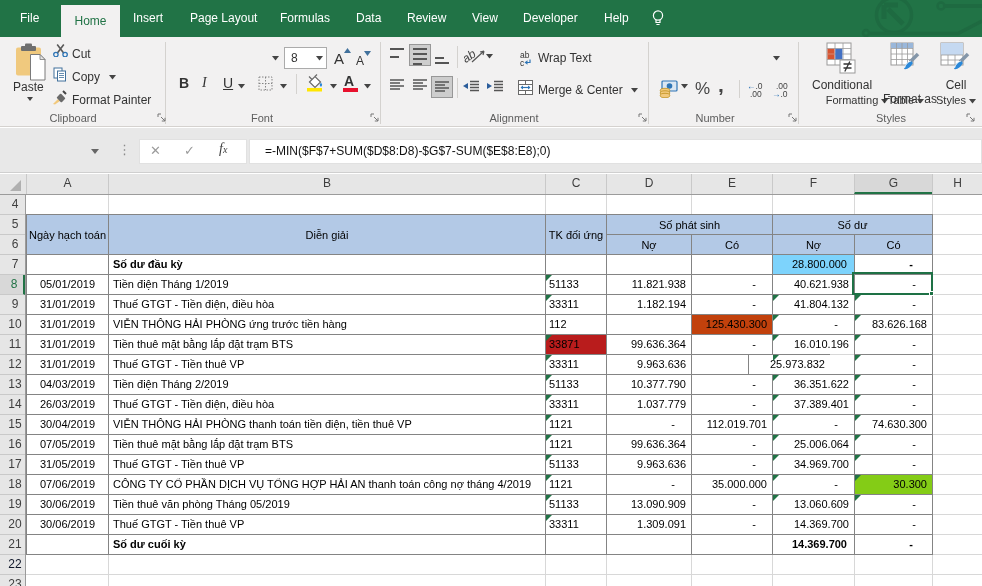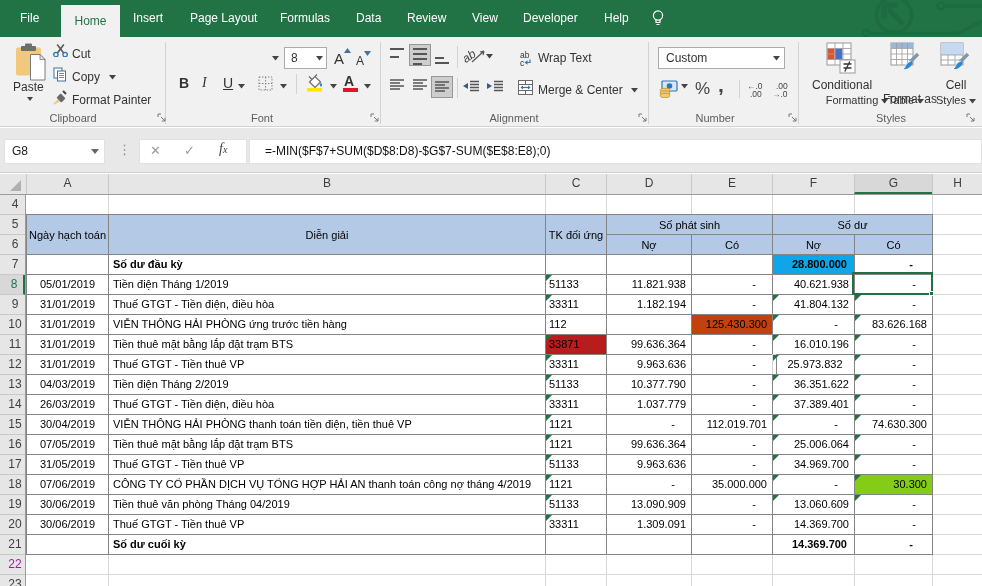--- a/index.html
+++ b/index.html
@@ -228,21 +228,20 @@
 <path d="M3.2 7.5 h8.6" stroke="#2e75b6" stroke-width="1.2"></path>
 <path d="M5 5.5 L2.5 7.5 L5 9.5 z M10 5.5 L12.5 7.5 L10 9.5 z" fill="#2e75b6"></path>
     </svg>
 <div class="abs rlab" style="left:538px;top:46px">Merge &amp; Center</div>
 <div class="abs arr" style="left:631px;top:51px">
       <svg width="7" height="5">
         <path d="M0 0 h7 l-3.5 4.5z" fill="#444"></path>
       </svg>
     </div>
 <div class="glab" style="left:464px">Alignment</div>
-<div class="cbo" style="left:658px;top:10px;width:127px;height:22px;line-height:20px;padding-left:7px">Custom</div>
 <div class="abs arr" style="left:773px;top:19px">
       <svg width="7" height="5">
         <path d="M0 0 h7 l-3.5 4.5z" fill="#444"></path>
       </svg>
     </div>
 <svg class="abs" style="left:659px;top:43px" width="19" height="18" viewBox="0 0 19 18">
 <rect x="3" y="1" width="15" height="10" rx="1" fill="#dae6f2" stroke="#2e75b6" stroke-width="1.2"></rect>
 <circle cx="10.5" cy="6" r="2.8" fill="#2e75b6"></circle>
 <ellipse cx="6" cy="10.5" rx="4.8" ry="2.2" fill="#f2c97d" stroke="#b8860b" stroke-width=".7"></ellipse>
 <ellipse cx="6" cy="13" rx="4.8" ry="2.2" fill="#f2c97d" stroke="#b8860b" stroke-width=".7"></ellipse>
@@ -327,21 +326,20 @@
         <path d="M1 1 v3 M1 1 h3 M4 4 l4 4 M8 8 v-3.2 M8 8 h-3.2"></path>
       </g>
     </svg>
 <svg class="abs" style="left:966px;top:76px" width="10" height="10" viewBox="0 0 10 10">
 <g stroke="#777" fill="none">
         <path d="M1 1 v3 M1 1 h3 M4 4 l4 4 M8 8 v-3.2 M8 8 h-3.2"></path>
       </g>
     </svg>
 </div>
 <div class="abs" style="left:0;top:128px;width:982px;height:45px;background:#e8e8e8;border-bottom:1px solid #cfcfcf">
-<div class="abs" style="left:4px;top:11px;width:101px;height:25px;background:#fff;border:1px solid #e1e1e1;font-size:12px;color:#222;line-height:23px;padding-left:7px">G8</div>
 <div class="abs arr" style="left:91px;top:21px">
       <svg width="8" height="5">
         <path d="M0 0 h8 l-4 5z" fill="#666"></path>
       </svg>
     </div>
 <div class="abs" style="left:118px;top:14px;color:#8a8a8a;font-size:13px;letter-spacing:0">⋮</div>
 <div class="abs" style="left:139px;top:11px;width:108px;height:25px;background:#fff;border:1px solid #e1e1e1"></div>
 <div class="abs" style="left:150px;top:15px;font-size:13px;color:#9b9b9b">✕</div>
 <div class="abs" style="left:184px;top:15px;font-size:13px;color:#9b9b9b">✓</div>
 <div class="abs" style="left:219px;top:13px;font-size:14px;color:#3f3f3f;font-family:'Liberation Serif',serif;font-style:italic">f<span style="font-size:10px">x</span></div>
@@ -380,38 +378,38 @@
 <div class="abs" style="left:0;top:160px;width:25px;height:20px;border-bottom:1px solid #c9c9c9;color:#3f3f3f;font-size:12px;text-align:center;text-indent:5px;line-height:19px">12</div>
 <div class="abs" style="left:0;top:180px;width:25px;height:20px;border-bottom:1px solid #c9c9c9;color:#3f3f3f;font-size:12px;text-align:center;text-indent:5px;line-height:19px">13</div>
 <div class="abs" style="left:0;top:200px;width:25px;height:20px;border-bottom:1px solid #c9c9c9;color:#3f3f3f;font-size:12px;text-align:center;text-indent:5px;line-height:19px">14</div>
 <div class="abs" style="left:0;top:220px;width:25px;height:20px;border-bottom:1px solid #c9c9c9;color:#3f3f3f;font-size:12px;text-align:center;text-indent:5px;line-height:19px">15</div>
 <div class="abs" style="left:0;top:240px;width:25px;height:20px;border-bottom:1px solid #c9c9c9;color:#3f3f3f;font-size:12px;text-align:center;text-indent:5px;line-height:19px">16</div>
 <div class="abs" style="left:0;top:260px;width:25px;height:20px;border-bottom:1px solid #c9c9c9;color:#3f3f3f;font-size:12px;text-align:center;text-indent:5px;line-height:19px">17</div>
 <div class="abs" style="left:0;top:280px;width:25px;height:20px;border-bottom:1px solid #c9c9c9;color:#3f3f3f;font-size:12px;text-align:center;text-indent:5px;line-height:19px">18</div>
 <div class="abs" style="left:0;top:300px;width:25px;height:20px;border-bottom:1px solid #c9c9c9;color:#3f3f3f;font-size:12px;text-align:center;text-indent:5px;line-height:19px">19</div>
 <div class="abs" style="left:0;top:320px;width:25px;height:20px;border-bottom:1px solid #c9c9c9;color:#3f3f3f;font-size:12px;text-align:center;text-indent:5px;line-height:19px">20</div>
 <div class="abs" style="left:0;top:340px;width:25px;height:20px;border-bottom:1px solid #c9c9c9;color:#3f3f3f;font-size:12px;text-align:center;text-indent:5px;line-height:19px">21</div>
-<div class="abs" style="left:0;top:360px;width:25px;height:20px;border-bottom:1px solid #c9c9c9;color:#a21caf;font-size:12px;text-align:center;text-indent:5px;line-height:19px">22</div>
+<div class="abs" style="left:0;top:360px;width:25px;height:20px;border-bottom:1px solid #c9c9c9;color:#0f172a;font-size:12px;text-align:center;text-indent:5px;line-height:19px">22</div>
 <div class="abs" style="left:0;top:380px;width:25px;height:20px;border-bottom:1px solid #c9c9c9;color:#3f3f3f;font-size:12px;text-align:center;text-indent:5px;line-height:19px">23</div>
 </div>
 <div class="cel" style="left:26px;top:214px;width:82px;height:40px;background:#b3c9e6;border-left:1px solid #848484;border-top:1px solid #848484;text-align:center"><span style="line-height:40px">Ngày hạch toán</span></div>
 <div class="cel" style="left:108px;top:214px;width:437px;height:40px;background:#b3c9e6;border-left:1px solid #848484;border-top:1px solid #848484;text-align:center"><span style="line-height:40px">Diễn giải</span></div>
 <div class="cel" style="left:545px;top:214px;width:61px;height:40px;background:#b3c9e6;border-left:1px solid #848484;border-top:1px solid #848484;text-align:center"><span style="line-height:40px">TK đối ứng</span></div>
 <div class="cel" style="left:606px;top:214px;width:166px;height:20px;background:#b3c9e6;border-left:1px solid #848484;border-top:1px solid #848484;text-align:center;line-height:20px">Số phát sinh</div>
 <div class="cel" style="left:772px;top:214px;width:160px;height:20px;background:#b3c9e6;border-left:1px solid #848484;border-top:1px solid #848484;text-align:center;line-height:20px">Số dư</div>
 <div class="cel" style="left:606px;top:234px;width:85px;height:20px;background:#b3c9e6;border-left:1px solid #848484;border-top:1px solid #848484;text-align:center;line-height:20px">Nợ</div>
 <div class="cel" style="left:691px;top:234px;width:81px;height:20px;background:#b3c9e6;border-left:1px solid #848484;border-top:1px solid #848484;text-align:center;line-height:20px">Có</div>
 <div class="cel" style="left:772px;top:234px;width:82px;height:20px;background:#b3c9e6;border-left:1px solid #848484;border-top:1px solid #848484;text-align:center;line-height:20px">Nợ</div>
 <div class="cel" style="left:854px;top:234px;width:78px;height:20px;background:#b3c9e6;border-left:1px solid #848484;border-top:1px solid #848484;text-align:center;line-height:20px">Có</div>
 <div class="cel" style="left:26px;top:254px;width:82px;height:20px;background:#fff;border-left:1px solid #848484;border-top:1px solid #848484"></div>
 <div class="cel" style="left:108px;top:254px;width:437px;height:20px;background:#fff;border-left:1px solid #848484;border-top:1px solid #848484;font-weight:bold;padding-left:4px">Số dư đầu kỳ</div>
 <div class="cel" style="left:545px;top:254px;width:61px;height:20px;background:#fff;border-left:1px solid #848484;border-top:1px solid #848484"></div>
 <div class="cel" style="left:606px;top:254px;width:85px;height:20px;background:#fff;border-left:1px solid #848484;border-top:1px solid #848484"></div>
 <div class="cel" style="left:691px;top:254px;width:81px;height:20px;background:#fff;border-left:1px solid #848484;border-top:1px solid #848484"></div>
-<div class="cel" style="left:772px;top:254px;width:82px;height:20px;background:#0ea5e9;border-left:1px solid #848484;border-top:1px solid #848484;font-weight:bold;text-align:right;padding-right:7px">28.800.000</div>
+<div class="cel" style="left:772px;top:254px;width:82px;height:20px;background:#7dd3fc;border-left:1px solid #848484;border-top:1px solid #848484;font-weight:normal;text-align:right;padding-right:7px">28.800.000</div>
 <div class="cel" style="left:854px;top:254px;width:78px;height:20px;background:#fff;border-left:1px solid #848484;border-top:1px solid #848484;font-weight:bold;text-align:right;padding-right:19px">-</div>
 <div class="cel" style="left:26px;top:274px;width:82px;height:20px;background:#fff;border-left:1px solid #848484;border-top:1px solid #848484;text-align:center">05/01/2019</div>
 <div class="cel" style="left:108px;top:274px;width:437px;height:20px;background:#fff;border-left:1px solid #848484;border-top:1px solid #848484;padding-left:4px">Tiền điện Tháng 1/2019</div>
 <div class="cel" style="left:545px;top:274px;width:61px;height:20px;background:#fff;border-left:1px solid #848484;border-top:1px solid #848484;padding-left:3px">51133</div>
 <div class="cel" style="left:606px;top:274px;width:85px;height:20px;background:#fff;border-left:1px solid #848484;border-top:1px solid #848484;text-align:right;padding-right:5px">11.821.938</div>
 <div class="cel" style="left:691px;top:274px;width:81px;height:20px;background:#fff;border-left:1px solid #848484;border-top:1px solid #848484;text-align:right;padding-right:16px">-</div>
 <div class="cel" style="left:772px;top:274px;width:82px;height:20px;background:#fff;border-left:1px solid #848484;border-top:1px solid #848484;text-align:right;padding-right:5px">40.621.938</div>
 <div class="cel" style="left:854px;top:274px;width:78px;height:20px;background:#fff;border-left:1px solid #848484;border-top:1px solid #848484;text-align:right;padding-right:16px">-</div>
 <div style="position:absolute;left:546px;top:275px;width:0;height:0;border-top:6px solid #217346;border-right:6px solid transparent"></div>
 <div class="cel" style="left:26px;top:294px;width:82px;height:20px;background:#fff;border-left:1px solid #848484;border-top:1px solid #848484;text-align:center">31/01/2019</div>
@@ -441,21 +439,21 @@
 <div class="cel" style="left:772px;top:334px;width:82px;height:20px;background:#fff;border-left:1px solid #848484;border-top:1px solid #848484;text-align:right;padding-right:5px">16.010.196</div>
 <div class="cel" style="left:854px;top:334px;width:78px;height:20px;background:#fff;border-left:1px solid #848484;border-top:1px solid #848484;text-align:right;padding-right:16px">-</div>
 <div style="position:absolute;left:546px;top:335px;width:0;height:0;border-top:6px solid #217346;border-right:6px solid transparent"></div>
 <div style="position:absolute;left:773px;top:335px;width:0;height:0;border-top:6px solid #217346;border-right:6px solid transparent"></div>
 <div style="position:absolute;left:855px;top:335px;width:0;height:0;border-top:6px solid #217346;border-right:6px solid transparent"></div>
 <div class="cel" style="left:26px;top:354px;width:82px;height:20px;background:#fff;border-left:1px solid #848484;border-top:1px solid #848484;text-align:center">31/01/2019</div>
 <div class="cel" style="left:108px;top:354px;width:437px;height:20px;background:#fff;border-left:1px solid #848484;border-top:1px solid #848484;padding-left:4px">Thuế GTGT - Tiền thuê VP</div>
 <div class="cel" style="left:545px;top:354px;width:61px;height:20px;background:#fff;border-left:1px solid #848484;border-top:1px solid #848484;padding-left:3px">33311</div>
 <div class="cel" style="left:606px;top:354px;width:85px;height:20px;background:#fff;border-left:1px solid #848484;border-top:1px solid #848484;text-align:right;padding-right:5px">9.963.636</div>
 <div class="cel" style="left:691px;top:354px;width:81px;height:20px;background:#fff;border-left:1px solid #848484;border-top:1px solid #848484;text-align:right;padding-right:16px">-</div>
-<div class="cel" style="left:776px;top:354px;width:82px;height:20px;background:#fff;border-left:1px solid #848484;border-top:1px solid #848484;text-align:center;padding-right:5px">25.973.832</div>
+<div class="cel" style="left:748px;top:354px;width:82px;height:20px;background:#fff;border-left:1px solid #848484;border-top:1px solid #848484;text-align:right;padding-right:5px">25.973.832</div>
 <div class="cel" style="left:854px;top:354px;width:78px;height:20px;background:#fff;border-left:1px solid #848484;border-top:1px solid #848484;text-align:right;padding-right:16px">-</div>
 <div style="position:absolute;left:546px;top:355px;width:0;height:0;border-top:6px solid #217346;border-right:6px solid transparent"></div>
 <div style="position:absolute;left:773px;top:355px;width:0;height:0;border-top:6px solid #217346;border-right:6px solid transparent"></div>
 <div style="position:absolute;left:855px;top:355px;width:0;height:0;border-top:6px solid #217346;border-right:6px solid transparent"></div>
 <div class="cel" style="left:26px;top:374px;width:82px;height:20px;background:#fff;border-left:1px solid #848484;border-top:1px solid #848484;text-align:center">04/03/2019</div>
 <div class="cel" style="left:108px;top:374px;width:437px;height:20px;background:#fff;border-left:1px solid #848484;border-top:1px solid #848484;padding-left:4px">Tiền điện Tháng 2/2019</div>
 <div class="cel" style="left:545px;top:374px;width:61px;height:20px;background:#fff;border-left:1px solid #848484;border-top:1px solid #848484;padding-left:3px">51133</div>
 <div class="cel" style="left:606px;top:374px;width:85px;height:20px;background:#fff;border-left:1px solid #848484;border-top:1px solid #848484;text-align:right;padding-right:5px">10.377.790</div>
 <div class="cel" style="left:691px;top:374px;width:81px;height:20px;background:#fff;border-left:1px solid #848484;border-top:1px solid #848484;text-align:right;padding-right:16px">-</div>
 <div class="cel" style="left:772px;top:374px;width:82px;height:20px;background:#fff;border-left:1px solid #848484;border-top:1px solid #848484;text-align:right;padding-right:5px">36.351.622</div>
@@ -507,21 +505,21 @@
 <div class="cel" style="left:108px;top:474px;width:437px;height:20px;background:#fff;border-left:1px solid #848484;border-top:1px solid #848484;padding-left:4px">CÔNG TY CỔ PHẦN DỊCH VỤ TỔNG HỢP HẢI AN thanh toán công nợ tháng 4/2019</div>
 <div class="cel" style="left:545px;top:474px;width:61px;height:20px;background:#fff;border-left:1px solid #848484;border-top:1px solid #848484;padding-left:3px">1121</div>
 <div class="cel" style="left:606px;top:474px;width:85px;height:20px;background:#fff;border-left:1px solid #848484;border-top:1px solid #848484;text-align:right;padding-right:16px">-</div>
 <div class="cel" style="left:691px;top:474px;width:81px;height:20px;background:#fff;border-left:1px solid #848484;border-top:1px solid #848484;text-align:right;padding-right:5px">35.000.000</div>
 <div class="cel" style="left:772px;top:474px;width:82px;height:20px;background:#fff;border-left:1px solid #848484;border-top:1px solid #848484;text-align:right;padding-right:16px">-</div>
 <div class="cel" style="left:854px;top:474px;width:78px;height:20px;background:#84cc16;border-left:1px solid #848484;border-top:1px solid #848484;text-align:right;padding-right:5px">30.300</div>
 <div style="position:absolute;left:546px;top:475px;width:0;height:0;border-top:6px solid #217346;border-right:6px solid transparent"></div>
 <div style="position:absolute;left:773px;top:475px;width:0;height:0;border-top:6px solid #217346;border-right:6px solid transparent"></div>
 <div style="position:absolute;left:855px;top:475px;width:0;height:0;border-top:6px solid #217346;border-right:6px solid transparent"></div>
 <div class="cel" style="left:26px;top:494px;width:82px;height:20px;background:#fff;border-left:1px solid #848484;border-top:1px solid #848484;text-align:center">30/06/2019</div>
-<div class="cel" style="left:108px;top:494px;width:437px;height:20px;background:#fff;border-left:1px solid #848484;border-top:1px solid #848484;padding-left:4px">Tiền thuê văn phòng Tháng 04/2019</div>
+<div class="cel" style="left:108px;top:494px;width:437px;height:20px;background:#fff;border-left:1px solid #848484;border-top:1px solid #848484;padding-left:4px">Tiền thuê văn phòng Tháng 05/2019</div>
 <div class="cel" style="left:545px;top:494px;width:61px;height:20px;background:#fff;border-left:1px solid #848484;border-top:1px solid #848484;padding-left:3px">51133</div>
 <div class="cel" style="left:606px;top:494px;width:85px;height:20px;background:#fff;border-left:1px solid #848484;border-top:1px solid #848484;text-align:right;padding-right:5px">13.090.909</div>
 <div class="cel" style="left:691px;top:494px;width:81px;height:20px;background:#fff;border-left:1px solid #848484;border-top:1px solid #848484;text-align:right;padding-right:16px">-</div>
 <div class="cel" style="left:772px;top:494px;width:82px;height:20px;background:#fff;border-left:1px solid #848484;border-top:1px solid #848484;text-align:right;padding-right:5px">13.060.609</div>
 <div class="cel" style="left:854px;top:494px;width:78px;height:20px;background:#fff;border-left:1px solid #848484;border-top:1px solid #848484;text-align:right;padding-right:16px">-</div>
 <div style="position:absolute;left:546px;top:495px;width:0;height:0;border-top:6px solid #217346;border-right:6px solid transparent"></div>
 <div style="position:absolute;left:773px;top:495px;width:0;height:0;border-top:6px solid #217346;border-right:6px solid transparent"></div>
 <div style="position:absolute;left:855px;top:495px;width:0;height:0;border-top:6px solid #217346;border-right:6px solid transparent"></div>
 <div class="cel" style="left:26px;top:514px;width:82px;height:20px;background:#fff;border-left:1px solid #848484;border-top:1px solid #848484;text-align:center">30/06/2019</div>
 <div class="cel" style="left:108px;top:514px;width:437px;height:20px;background:#fff;border-left:1px solid #848484;border-top:1px solid #848484;padding-left:4px">Thuế GTGT - Tiền thuê VP</div>

